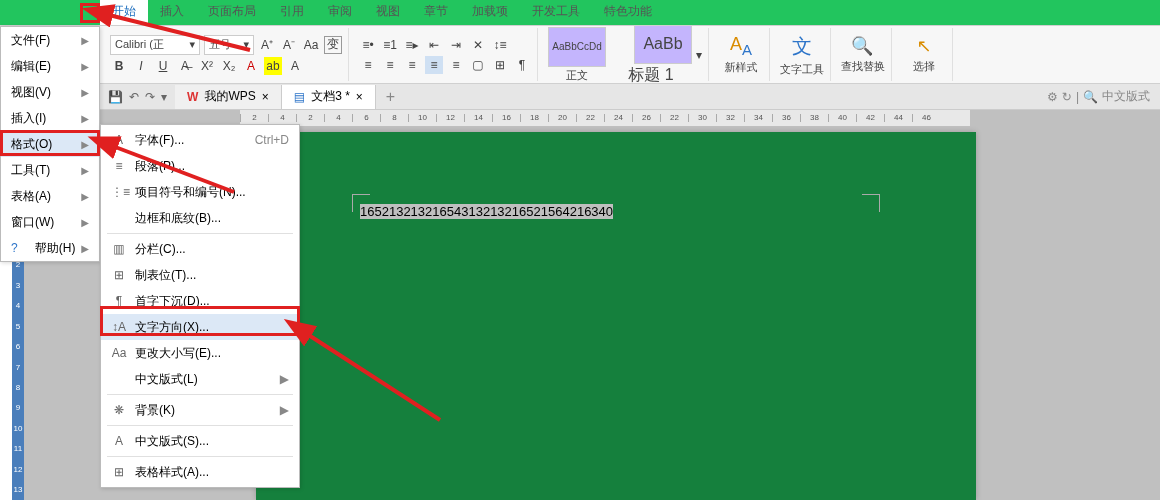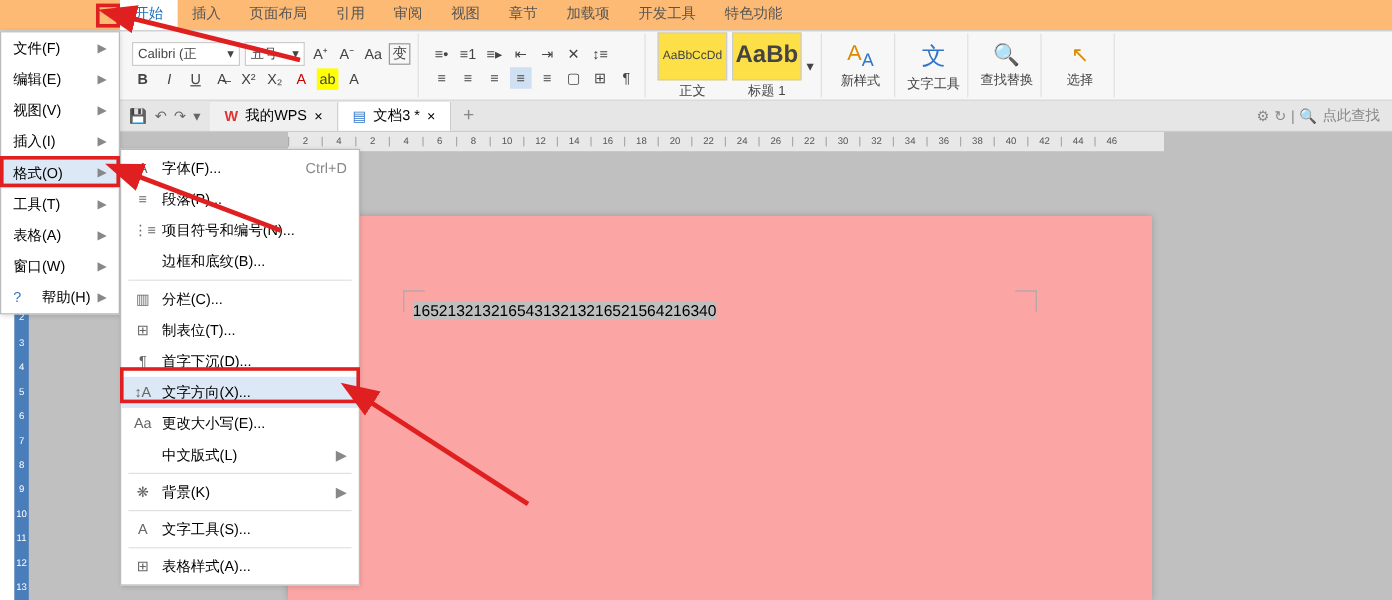--- a/index.html
+++ b/index.html
@@ -8,38 +8,38 @@
 
 .titlebar { height: 26px; background: #4a7ebb; display: flex; align-items: center; color: #fff; font-size: 12px; }
 .titlebar .logo { width: 16px; height: 16px; margin: 0 6px; display: inline-flex; align-items: center; justify-content: center; font-weight: bold; }
 .titlebar .title { flex: 0 0 auto; }
 .titlebar .dd { width: 12px; margin-left: 4px; }
 .titlebar .right { margin-left: auto; display: flex; align-items: center; gap: 6px; padding-right: 6px; }
 .titlebar .userbox { background: #7cb3e8; width: 18px; height: 18px; display: flex; align-items: center; justify-content: center; font-size: 11px; }
 .titlebar .winbtn { width: 24px; text-align: center; font-size: 14px; }
 
 
-.menutabs { height: 26px; background: #fdba74; display: flex; align-items: flex-end; font-size: 12px; border-bottom: 1px solid #d0d0d0; padding-left: 100px; position: absolute; top: 0; left: 0; right: 0; z-index: 1; }
+.menutabs { height: 26px; background: #22c55e; display: flex; align-items: flex-end; font-size: 12px; border-bottom: 1px solid #d0d0d0; padding-left: 100px; position: absolute; top: 0; left: 0; right: 0; z-index: 1; }
 .menutabs .tab { padding: 5px 12px; color: #555; cursor: pointer; }
 .menutabs .tab.active { color: #1e6fbf; background: #fff; border-top: 2px solid #1e6fbf; }
 
 
 .ribbon { position: absolute; top: 26px; left: 100px; right: 0; height: 58px; background: #f7f7f7; display: flex; align-items: center; font-size: 12px; color: #444; padding: 2px 4px; gap: 4px; border-bottom: 1px solid #d0d0d0; }
 .ribbon .grp { display: flex; flex-direction: column; gap: 2px; padding: 0 6px; border-right: 1px solid #e0e0e0; height: 100%; justify-content: center; }
 .ribbon .row { display: flex; align-items: center; gap: 4px; }
 .ribbon select, .ribbon .selbox { font-size: 11px; height: 20px; border: 1px solid #ccc; background: #fff; padding: 0 4px; }
 .ribbon .selbox { min-width: 90px; display: inline-flex; align-items: center; justify-content: space-between; }
 .ribbon .btn { min-width: 18px; height: 18px; display: inline-flex; align-items: center; justify-content: center; font-size: 12px; }
 .ribbon .btn.bold { font-weight: bold; }
 .ribbon .btn.italic { font-style: italic; }
 .ribbon .btn.underline { text-decoration: underline; }
 .ribbon .big { width: 44px; height: 50px; display: flex; flex-direction: column; align-items: center; justify-content: center; font-size: 11px; gap: 2px; }
 .ribbon .big svg, .ribbon .big .icn { width: 28px; height: 24px; }
-.stylebox { width: 58px; height: 40px; border: 1px solid #ccc; background: #fde047; display: flex; align-items: center; justify-content: center; font-size: 10px; text-align: center; }
-.stylebox.h1 { font-size: 20px; font-weight: bold; }
+.stylebox { width: 58px; height: 40px; border: 1px solid #ccc; background: #c4b5fd; display: flex; align-items: center; justify-content: center; font-size: 10px; text-align: center; }
+.stylebox.h1 { font-size: 16px; font-weight: normal; margin-left: 24px; }
 
 
 .doctabs { position: absolute; top: 84px; left: 100px; right: 0; height: 26px; background: #e6e6e6; display: flex; align-items: center; font-size: 12px; border-bottom: 1px solid #ccc; }
 .doctabs .qat { display: flex; gap: 6px; padding: 0 8px; color: #666; }
 .doctabs .dtab { height: 24px; padding: 0 12px; display: flex; align-items: center; gap: 6px; border-right: 1px solid #ccc; background: #f0f0f0; }
 .doctabs .dtab.active { background: #fff; }
 .doctabs .plus { padding: 0 10px; color: #888; font-size: 16px; }
 .doctabs .search { margin-left: auto; padding: 0 10px; color: #888; display: flex; align-items: center; gap: 4px; }
 
 
@@ -56,21 +56,21 @@
 .submenu .si .sic { width: 16px; color: #666; font-size: 12px; text-align: center; }
 .submenu .sep { height: 1px; background: #e0e0e0; margin: 2px 6px; }
 .submenu .shortcut { margin-left: auto; color: #888; }
 
 
 .docarea { position: absolute; top: 110px; left: 12px; right: 0; bottom: 0; background: #c0c0c0; }
 .ruler { position: absolute; top: 0; left: 228px; right: 190px; height: 16px; background: #e8e8e8; font-size: 8px; color: #555; display: flex; align-items: center; overflow: hidden; }
 .ruler .tick { width: 28px; text-align: center; border-left: 1px solid #aaa; height: 8px; line-height: 8px; }
 .vruler { position: absolute; top: 16px; left: 0; width: 12px; bottom: 0; background: #4a7ebb; display: flex; flex-direction: column; align-items: center; font-size: 8px; color: #fff; padding-top: 108px; }
 .vruler .vt { height: 28px; display: flex; align-items: center; }
-.page { position: absolute; top: 22px; left: 228px; width: 720px; bottom: 0; background: #fca5a5; box-shadow: 0 0 6px rgba(0,0,0,0.2); margin-top: 48px; }
+.page { position: absolute; top: 22px; left: 244px; width: 720px; bottom: 0; background: #15803d; box-shadow: 0 0 6px rgba(0,0,0,0.2); }
 .page .margins { position: absolute; top: 70px; left: 104px; right: 104px; }
 .page .corner { position: absolute; width: 18px; height: 18px; border-color: #aaa; border-style: solid; }
 .page .corner.tl2 { top: 62px; left: 96px; border-width: 1px 0 0 1px;}
 .page .corner.tr2 { top: 62px; right: 96px; border-width: 1px 1px 0 0;}
 .page .seltext { display: inline-block; background: #bfbfbf; color: #000; font-size: 13px; padding: 0; }
 
 
 .annot { position: absolute; z-index: 30; pointer-events: none; }
 .redbox { border: 3px solid #e02020; position: absolute; z-index: 25; pointer-events: none; }
 </style>
@@ -162,21 +162,21 @@
     <div style="display:flex;flex-direction:column;align-items:center;gap:1px">
       <div class="stylebox">
           <span>AaBbCcDd</span>
         </div>
       <span style="font-size:11px">正文</span>
     </div>
     <div style="display:flex;flex-direction:column;align-items:center;gap:1px">
       <div class="stylebox h1">
           <span>AaBb</span>
         </div>
-      <span style="font-size:11px">标题 1</span>
+      <span style="font-size:16px">标题 1</span>
     </div>
     <span>▾</span>
   </div>
   <div class="grp">
     <div class="big">
       <span style="color:#d98c00;font-size:18px">A<sub style="color:#2e75c9">A</sub></span>
       <span>新样式</span>
     </div>
   </div>
   <div class="grp">
@@ -215,21 +215,21 @@
     <span style="color:#2e75c9">▤</span>
     <span>文档3 *</span>
     <span>×</span>
   </div>
   <div class="plus">+</div>
   <div class="search">
     <span>⚙</span>
     <span>↻</span>
     <span>|</span>
     <span>🔍</span>
-    <span>点此查找</span>
+    <span>中文版式</span>
   </div>
 </div>
 
 <div class="docarea">
   <div class="ruler" id="hruler">
       <span class="tick">2</span>
       <span class="tick">4</span>
       <span class="tick">2</span>
       <span class="tick">4</span>
       <span class="tick">6</span>
@@ -364,21 +364,21 @@
     </div>
     <div class="sep"></div>
     <div class="si">
       <span class="sic">❋</span>
       <span>背景(K)</span>
       <span class="shortcut">▶</span>
     </div>
     <div class="sep"></div>
     <div class="si">
       <span class="sic">A</span>
-      <span>文字工具(S)...</span>
+      <span>中文版式(S)...</span>
     </div>
     <div class="sep"></div>
     <div class="si">
       <span class="sic">⊞</span>
       <span>表格样式(A)...</span>
     </div>
   </div>
 
 <div class="redbox" style="top:3px;left:80px;width:20px;height:20px"></div>
 <div class="redbox" style="top:130px;left:0px;width:100px;height:26px"></div>

